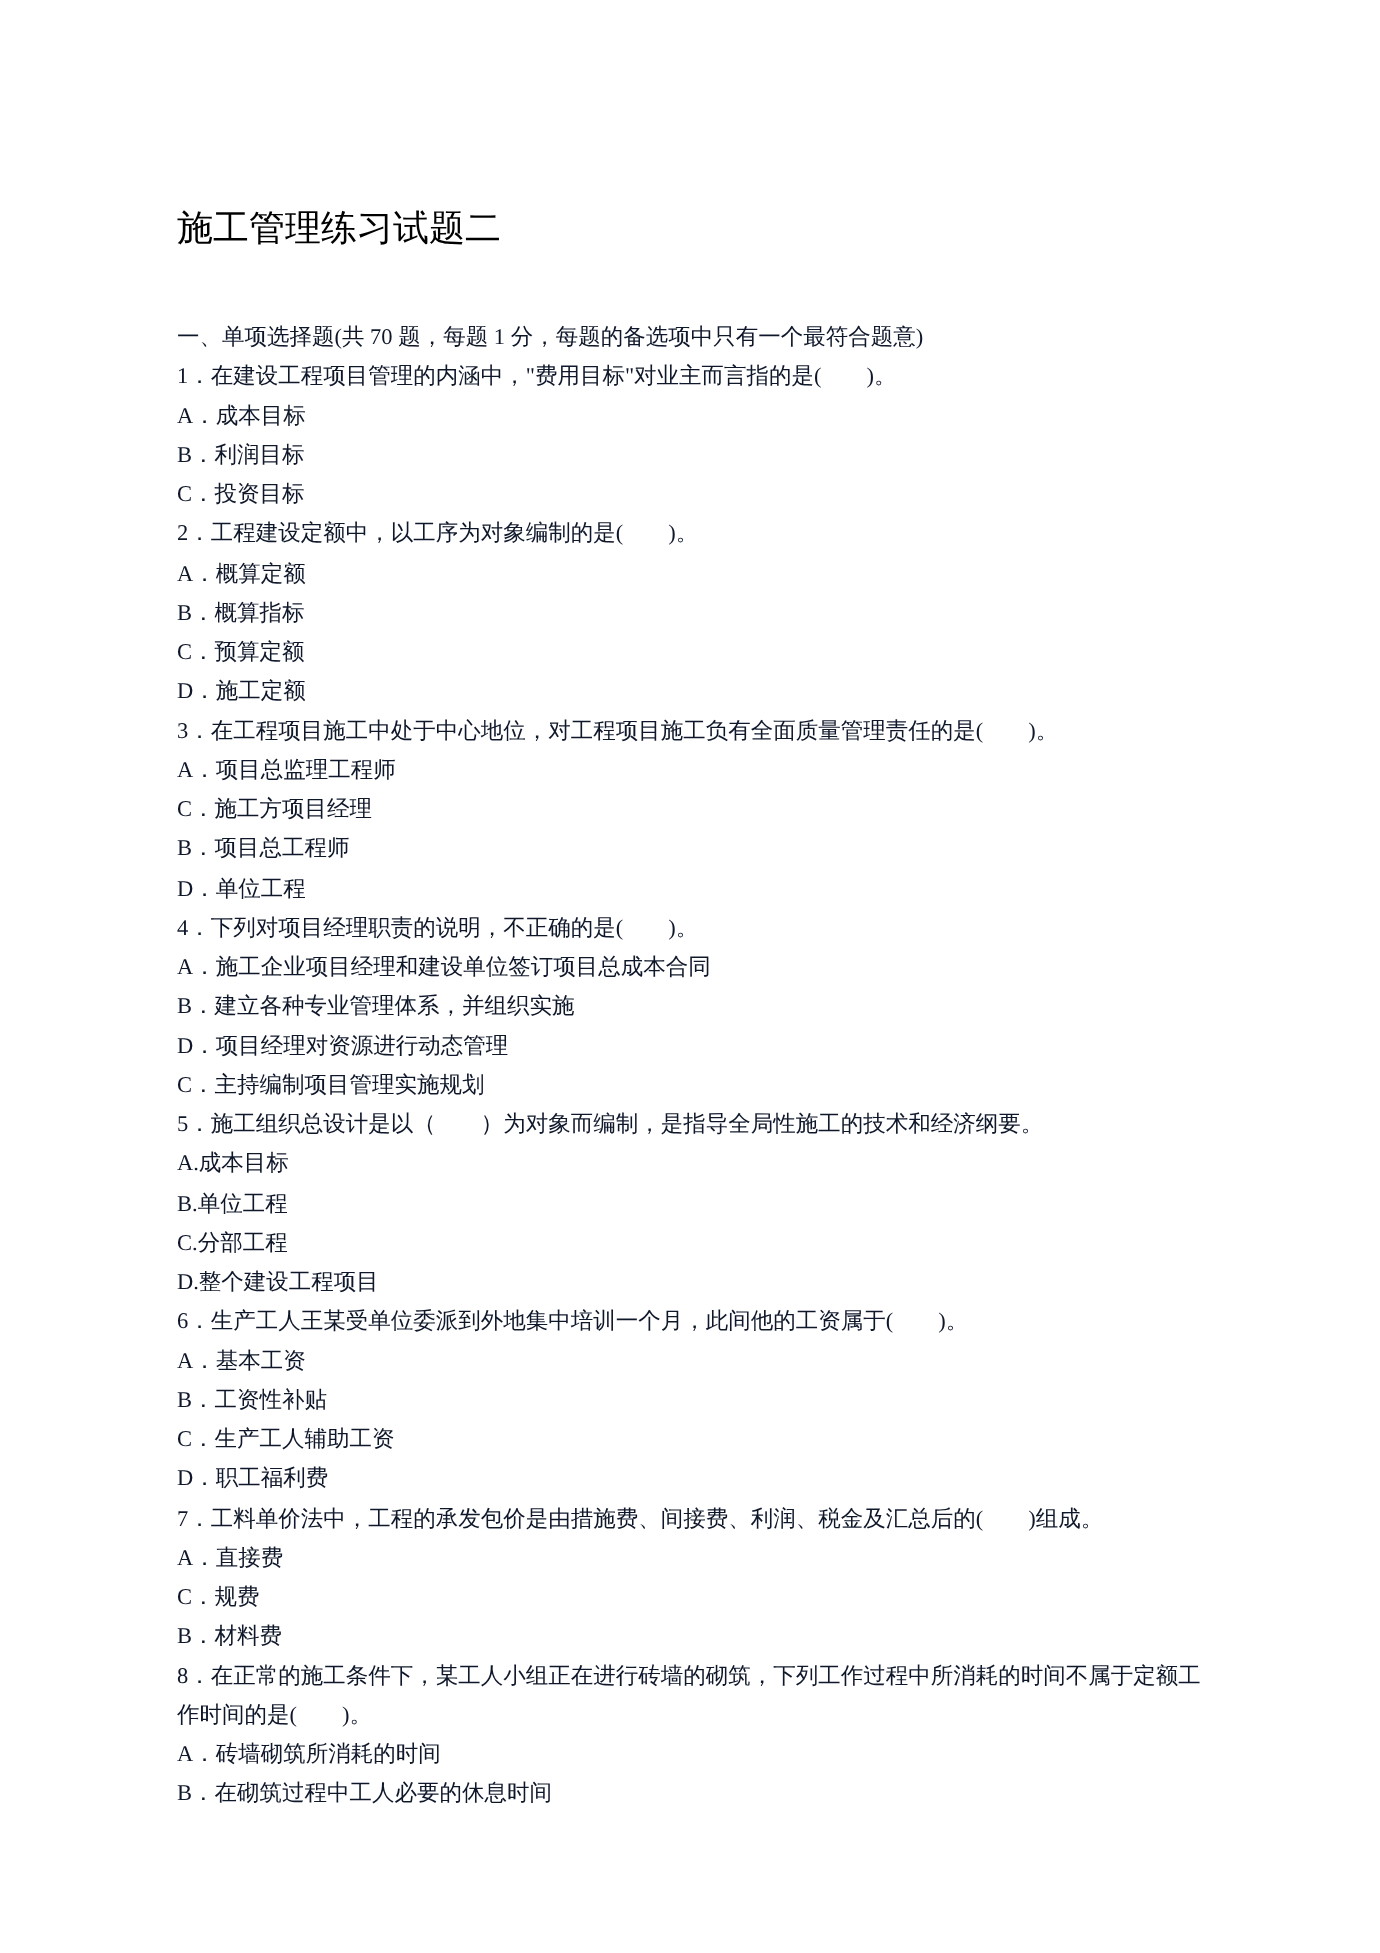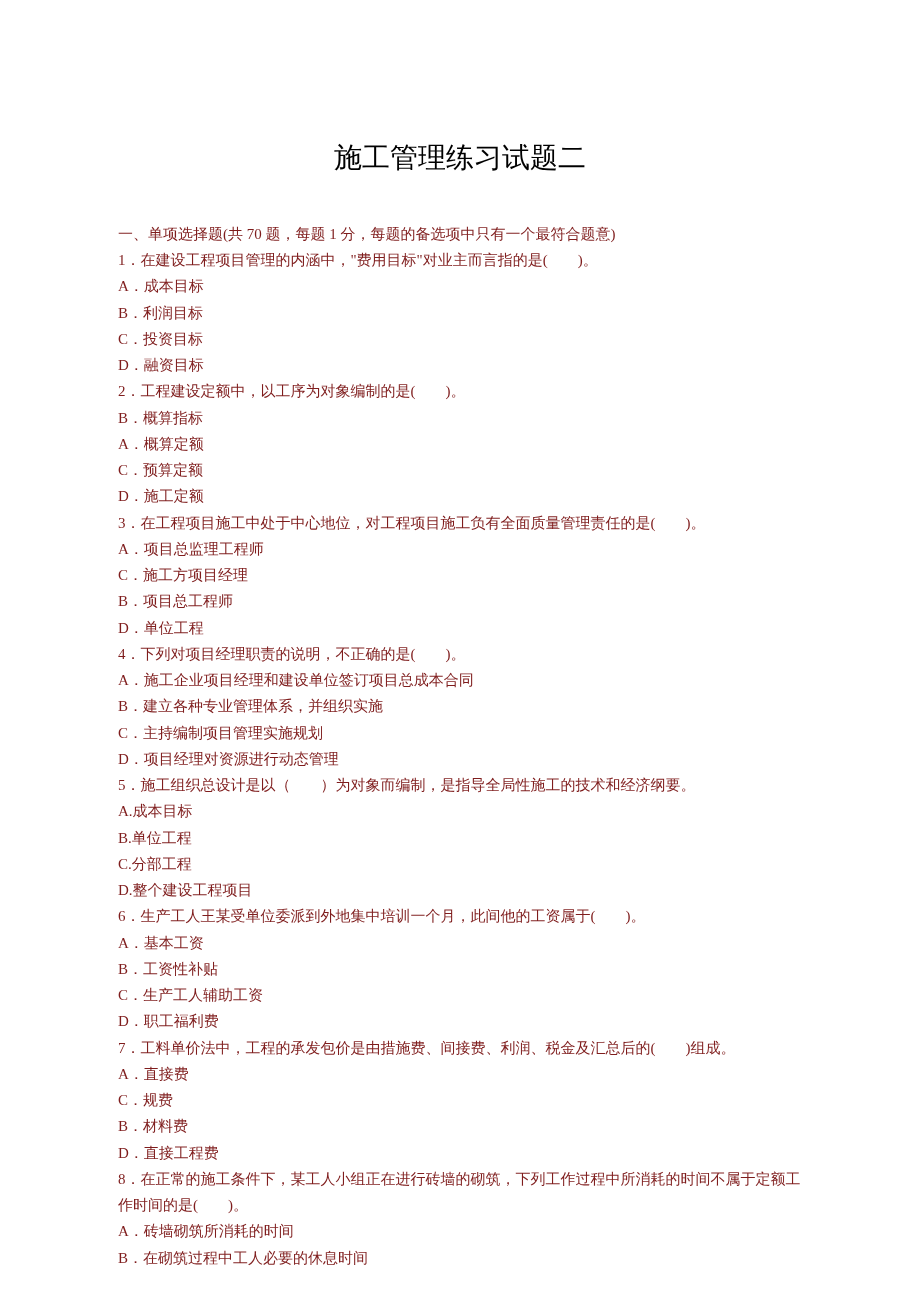--- a/index.html
+++ b/index.html
@@ -7,82 +7,79 @@
       padding: 0;
       background: #ffffff;
       font-family: "SimSun", "宋体", serif;
       width: 920px;
     }
     .page {
       padding: 120px 118px 80px 118px;
       box-sizing: border-box;
     }
     .title {
-      text-align: center;
-      font-size: 28px;
+      font-size: 24px;
       font-weight: normal;
       margin-bottom: 44px;
       font-family: "SimSun", "宋体", serif;
     }
     .content {
       font-size: 15px;
       line-height: 1.75;
-      color: #7f1d1d;
+      color: #0f172a;
     }
     .line {
       display: block;
     }
   </style>
 </head>
 <body>
 
 <div class="page">
   <h1 class="title">施工管理练习试题二</h1>
   <div class="content">
     <span class="line">一、单项选择题(共 70 题，每题 1 分，每题的备选项中只有一个最符合题意)</span>
 
     <span class="line">1．在建设工程项目管理的内涵中，"费用目标"对业主而言指的是(　　)。</span>
     <span class="line">A．成本目标</span>
     <span class="line">B．利润目标</span>
     <span class="line">C．投资目标</span>
-    <span class="line">D．融资目标</span>
 
     <span class="line">2．工程建设定额中，以工序为对象编制的是(　　)。</span>
+    <span class="line">A．概算定额</span>
     <span class="line">B．概算指标</span>
-    <span class="line">A．概算定额</span>
     <span class="line">C．预算定额</span>
     <span class="line">D．施工定额</span>
 
     <span class="line">3．在工程项目施工中处于中心地位，对工程项目施工负有全面质量管理责任的是(　　)。</span>
     <span class="line">A．项目总监理工程师</span>
     <span class="line">C．施工方项目经理</span>
     <span class="line">B．项目总工程师</span>
     <span class="line">D．单位工程</span>
 
     <span class="line">4．下列对项目经理职责的说明，不正确的是(　　)。</span>
     <span class="line">A．施工企业项目经理和建设单位签订项目总成本合同</span>
     <span class="line">B．建立各种专业管理体系，并组织实施</span>
+    <span class="line">D．项目经理对资源进行动态管理</span>
     <span class="line">C．主持编制项目管理实施规划</span>
-    <span class="line">D．项目经理对资源进行动态管理</span>
 
     <span class="line">5．施工组织总设计是以（　　）为对象而编制，是指导全局性施工的技术和经济纲要。</span>
     <span class="line">A.成本目标</span>
     <span class="line">B.单位工程</span>
     <span class="line">C.分部工程</span>
     <span class="line">D.整个建设工程项目</span>
 
     <span class="line">6．生产工人王某受单位委派到外地集中培训一个月，此间他的工资属于(　　)。</span>
     <span class="line">A．基本工资</span>
     <span class="line">B．工资性补贴</span>
     <span class="line">C．生产工人辅助工资</span>
     <span class="line">D．职工福利费</span>
 
     <span class="line">7．工料单价法中，工程的承发包价是由措施费、间接费、利润、税金及汇总后的(　　)组成。</span>
     <span class="line">A．直接费</span>
     <span class="line">C．规费</span>
     <span class="line">B．材料费</span>
-    <span class="line">D．直接工程费</span>
 
     <span class="line">8．在正常的施工条件下，某工人小组正在进行砖墙的砌筑，下列工作过程中所消耗的时间不属于定额工作时间的是(　　)。</span>
     <span class="line">A．砖墙砌筑所消耗的时间</span>
     <span class="line">B．在砌筑过程中工人必要的休息时间</span>
   </div>
 </div>
 
 </body></html>

